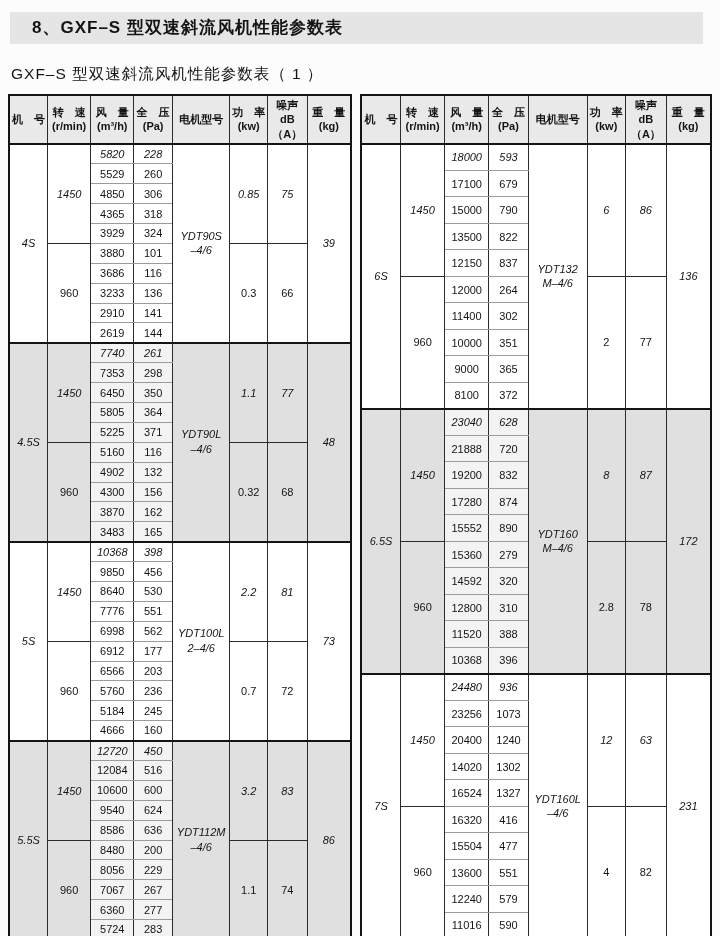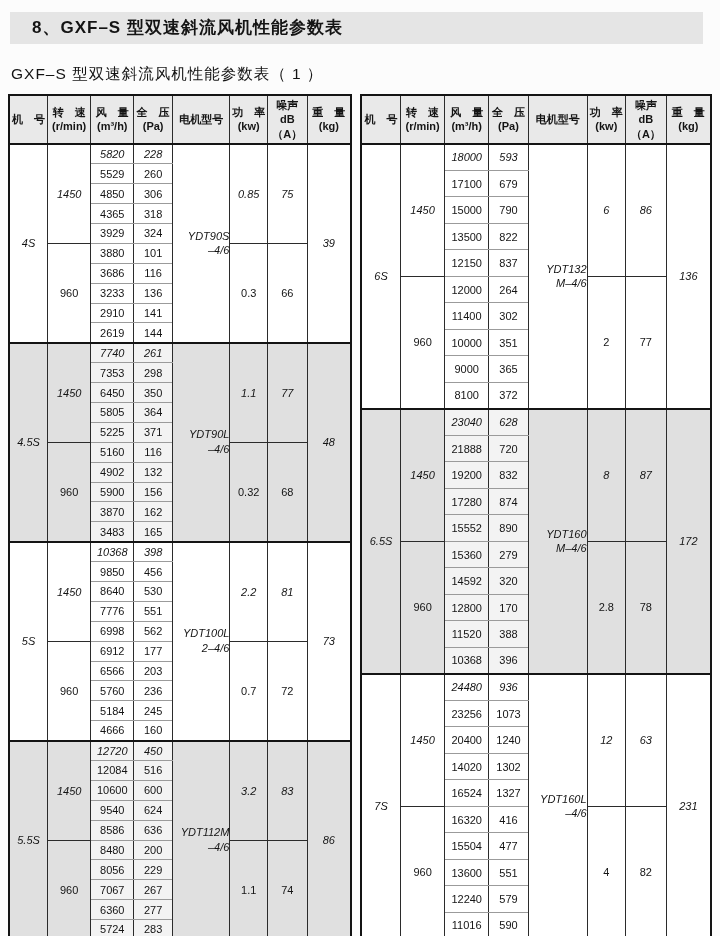--- a/index.html
+++ b/index.html
@@ -67,21 +67,21 @@
   }
   .fan-table td.span {
     border-top: 1px solid #2b2b2b;
     border-bottom: 1px solid #2b2b2b;
   }
   .fan-table tr.block-start td { border-top: 2px solid #141414; font-style: italic; }
   .t-left  tbody tr { height: 19.9px; }
   .t-right tbody tr { height: 26.5px; }
   .fan-table tr.shaded td { background: #e0e0e0; }
   .fan-table tr.shaded td.num { background: #f3f3f3; }
-  .fan-table td.motor div { line-height: 1.35; text-align: right; }
+  .fan-table td.motor div { line-height: 1.35; }
 </style>
 </head>
 <body>
 
 <div class="page">
 
   <div class="title-band">
     <h1>8、GXF–S 型双速斜流风机性能参数表</h1>
   </div>
 
@@ -220,21 +220,21 @@
             <td class="num">5160</td>
             <td class="num">116</td>
             <td class="span" rowspan="5">0.32</td>
             <td class="span" rowspan="5">68</td>
           </tr>
           <tr class="shaded">
             <td class="num">4902</td>
             <td class="num">132</td>
           </tr>
           <tr class="shaded">
-            <td class="num">5900</td>
+            <td class="num">4300</td>
             <td class="num">156</td>
           </tr>
           <tr class="shaded">
             <td class="num">3870</td>
             <td class="num">162</td>
           </tr>
           <tr class="shaded">
             <td class="num">3483</td>
             <td class="num">165</td>
           </tr>
@@ -477,21 +477,21 @@
             <td class="num">279</td>
             <td class="span" rowspan="5">2.8</td>
             <td class="span" rowspan="5">78</td>
           </tr>
           <tr class="shaded">
             <td class="num">14592</td>
             <td class="num">320</td>
           </tr>
           <tr class="shaded">
             <td class="num">12800</td>
-            <td class="num">170</td>
+            <td class="num">310</td>
           </tr>
           <tr class="shaded">
             <td class="num">11520</td>
             <td class="num">388</td>
           </tr>
           <tr class="shaded">
             <td class="num">10368</td>
             <td class="num">396</td>
           </tr>
           <tr class="block-start">

